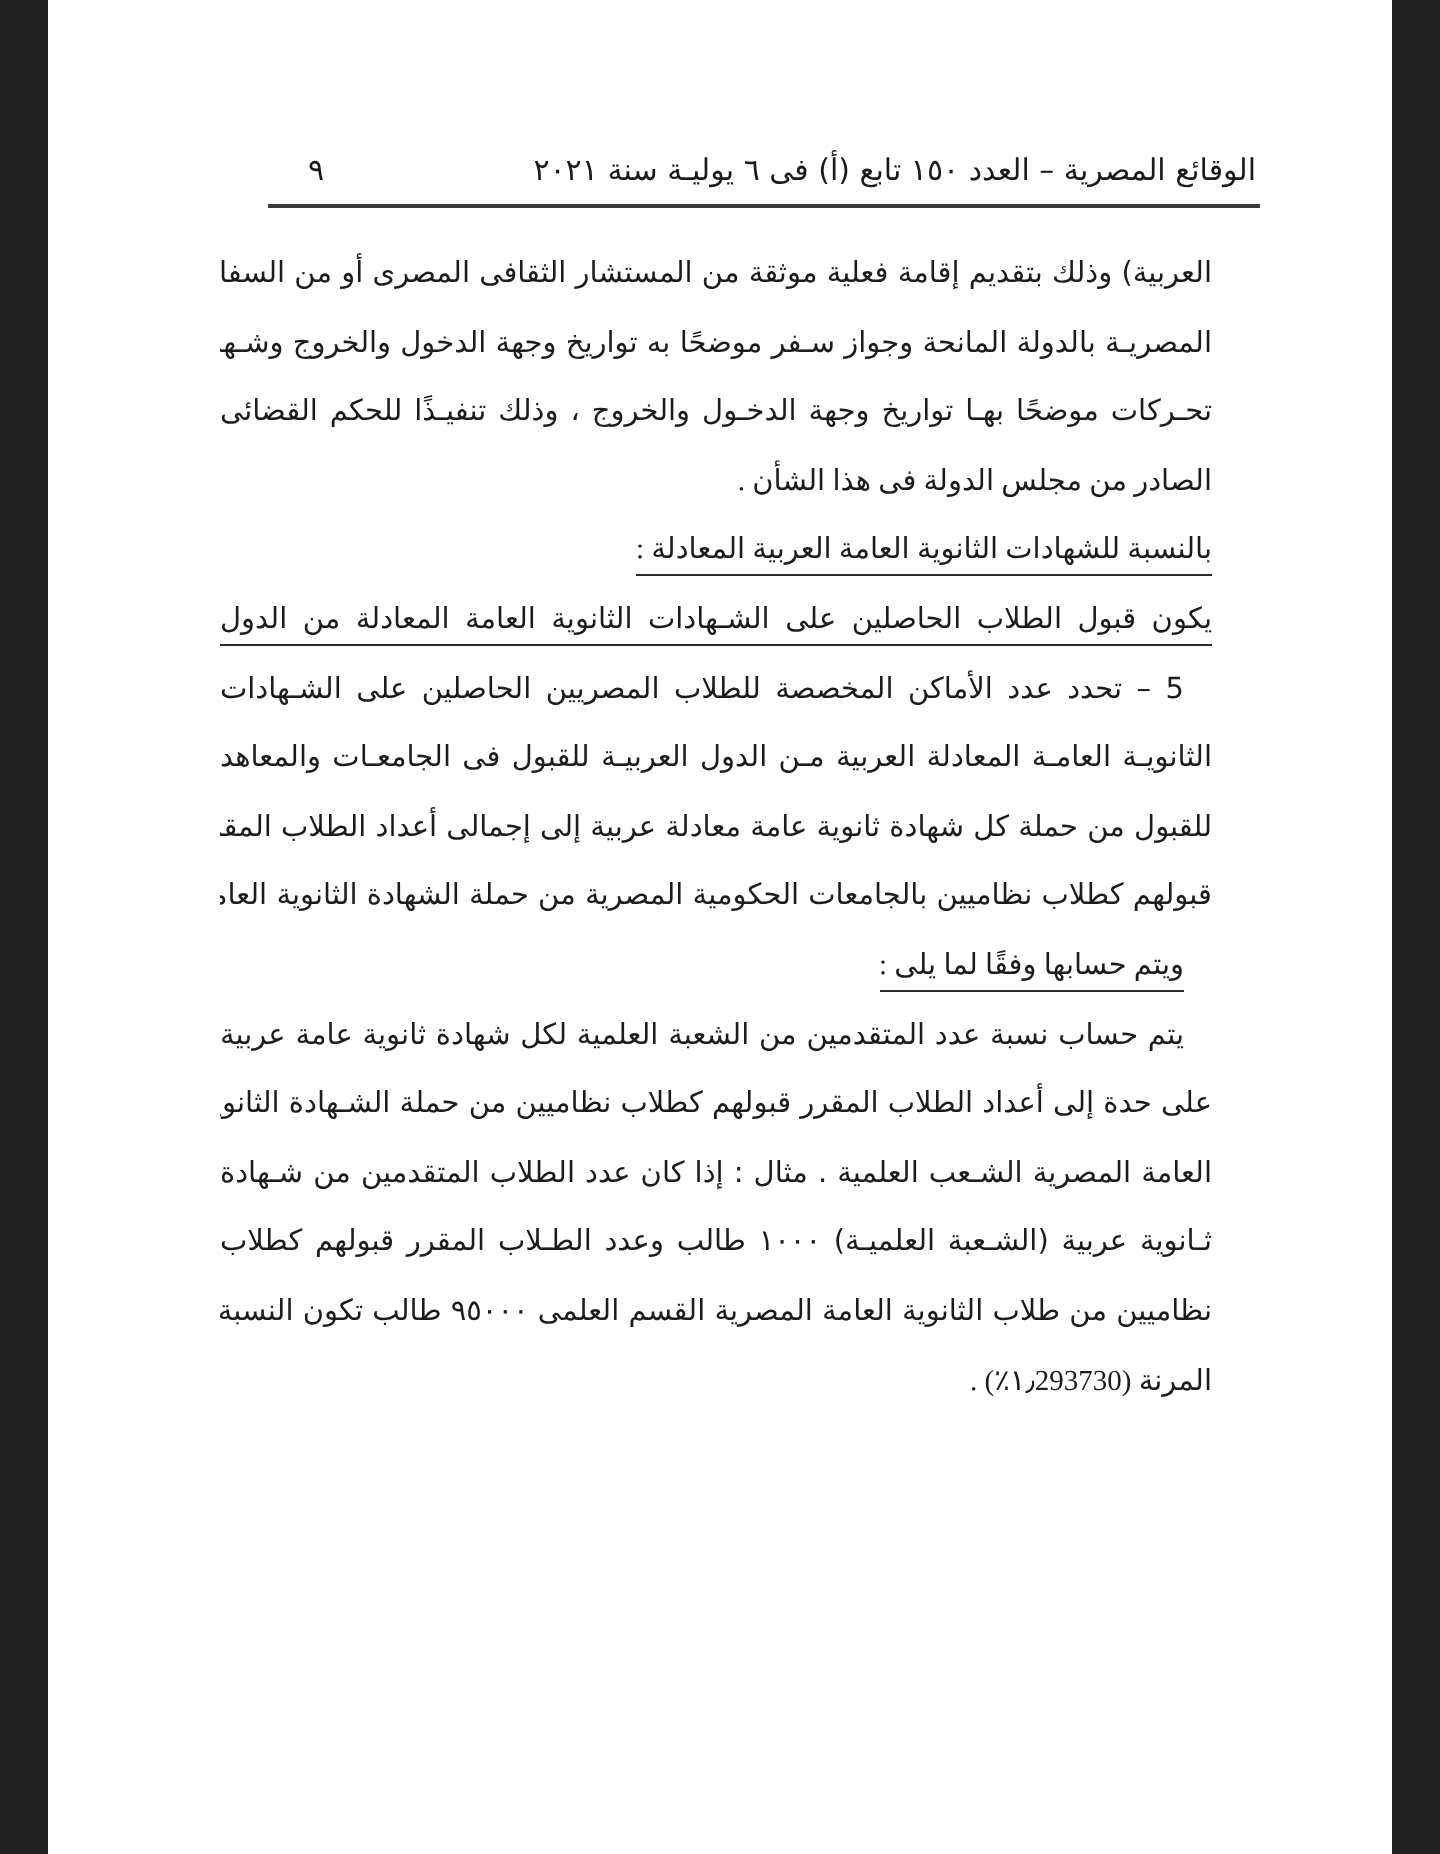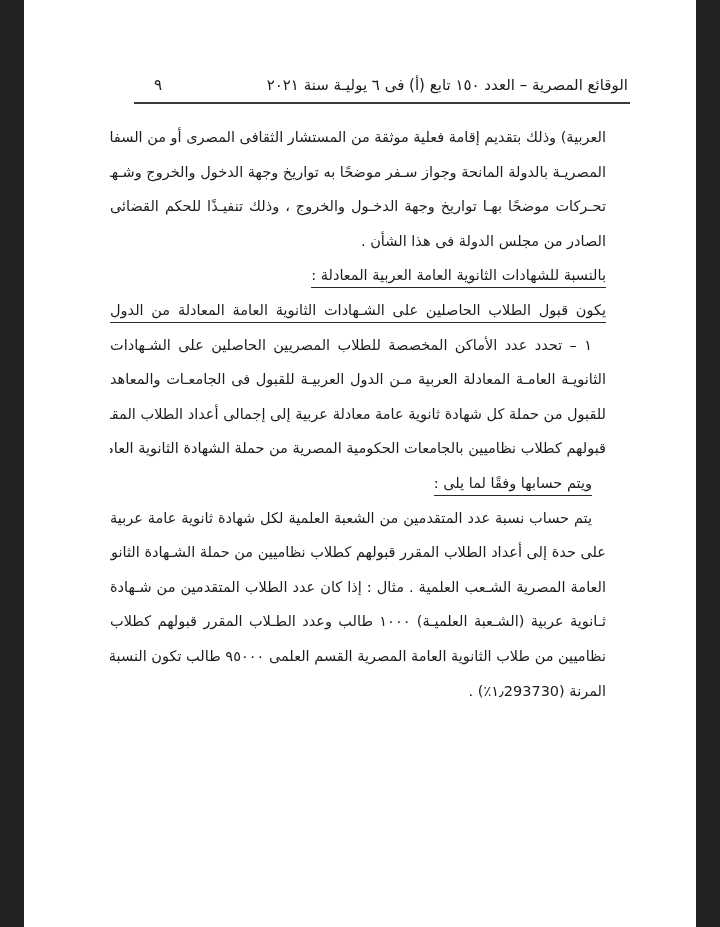--- a/index.html
+++ b/index.html
@@ -57,20 +57,21 @@
     .line {
       height: 34.6px;
       line-height: 34.6px;
       white-space: nowrap;
       overflow: hidden;
       text-align: justify;
       text-align-last: justify;
     }
     .line.last {
       text-align-last: right;
+      font-family: Liberation Serif, serif;
     }
     .line.underlined span {
       border-bottom: 1.5px solid #2a2a2a;
       padding-bottom: 4px;
     }
     .line.indent {
       padding-right: 14px;
     }
   </style>
 </head>
@@ -97,21 +98,21 @@
     <span>بالنسبة للشهادات الثانوية العامة العربية المعادلة :</span>
   </div>
 
   <div>
     <div class="line underlined">
       <span>يكون قبول الطلاب الحاصلين على الشـهادات الثانوية العامة المعادلة من الدول</span>
     </div>
   </div>
 
   <div>
-    <div class="line indent">١ – تحدد عدد الأماكن المخصصة للطلاب المصريين الحاصلين على الشـهادات</div>
+    <div class="line indent">5 – تحدد عدد الأماكن المخصصة للطلاب المصريين الحاصلين على الشـهادات</div>
     <div class="line">الثانويـة العامـة المعادلة العربية مـن الدول العربيـة للقبول فى الجامعـات والمعاهد</div>
     <div class="line">للقبول من حملة كل شهادة ثانوية عامة معادلة عربية إلى إجمالى أعداد الطلاب المقرر</div>
     <div class="line">قبولهم كطلاب نظاميين بالجامعات الحكومية المصرية من حملة الشهادة الثانوية العامة</div>
   </div>
 
   <div class="line last underlined indent">
     <span>ويتم حسابها وفقًا لما يلى :</span>
   </div>
 
   <div>

